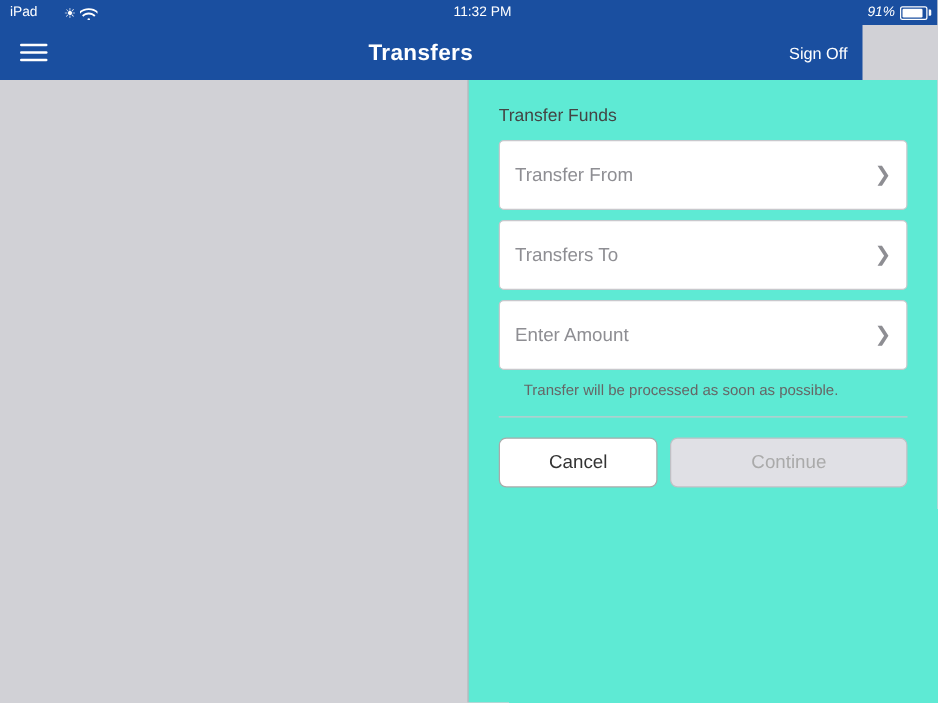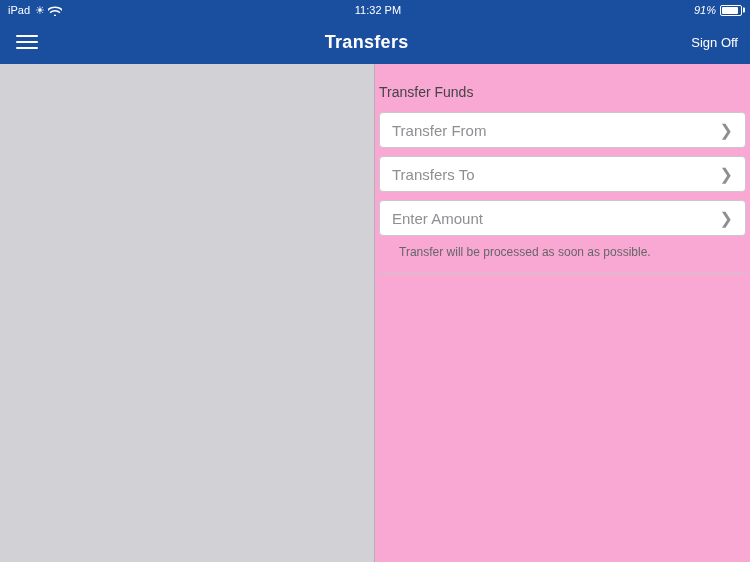--- a/index.html
+++ b/index.html
@@ -22,21 +22,21 @@
       justify-content: space-between;
       padding: 0 8px;
       color: white;
       font-size: 11px;
       font-weight: 500;
     }
 
     .status-left {
       display: flex;
       align-items: center;
-      gap: 5px;
+      gap: 21px;
     }
 
     .status-right {
       display: flex;
       align-items: center;
       gap: 4px;
       font-style: italic;
     }
 
     .battery-bar {
@@ -64,21 +64,21 @@
 
     .battery-fill {
       width: 91%;
       height: 100%;
       background: white;
       border-radius: 1px;
     }
 
     
     .nav-bar {
-      width: 750px;
+      width: 690px;
       height: 44px;
       background: #1a4fa0;
       display: flex;
       align-items: center;
       justify-content: space-between;
       padding: 0 12px;
     }
 
     .nav-menu-icon {
       display: flex;
@@ -124,42 +124,42 @@
       width: 375px;
       height: 100%;
       background: #d1d1d6;
       border-right: 1px solid #b0b0b5;
     }
 
     
     .right-panel {
       width: 375px;
       height: 100%;
-      background: #f9a8d4;
-      padding: 20px 4px;
+      background: #5eead4;
+      padding: 20px 24px;
     }
 
     .section-title {
       font-size: 14px;
       color: #444;
       margin-bottom: 12px;
       font-weight: 400;
     }
 
     
     .form-row {
       background: white;
       border: 1px solid #c8c8cc;
       border-radius: 4px;
       margin-bottom: 8px;
       display: flex;
       align-items: center;
       justify-content: space-between;
       padding: 0 12px;
-      height: 36px;
+      height: 56px;
       cursor: pointer;
     }
 
     .form-row-label {
       font-size: 15px;
       color: #8e8e93;
       flex: 1;
     }
 
     .chevron {
@@ -270,15 +270,19 @@
 
     <div class="form-row">
       <span class="form-row-label">Enter Amount</span>
       <span class="chevron">❯</span>
     </div>
 
     <div class="info-text">Transfer will be processed as soon as possible.</div>
 
     <div class="divider"></div>
 
+    <div class="button-row">
+      <button class="btn-cancel">Cancel</button>
+      <button class="btn-continue" disabled="">Continue</button>
+    </div>
 
   </div>
 </div>
 
 </body></html>

